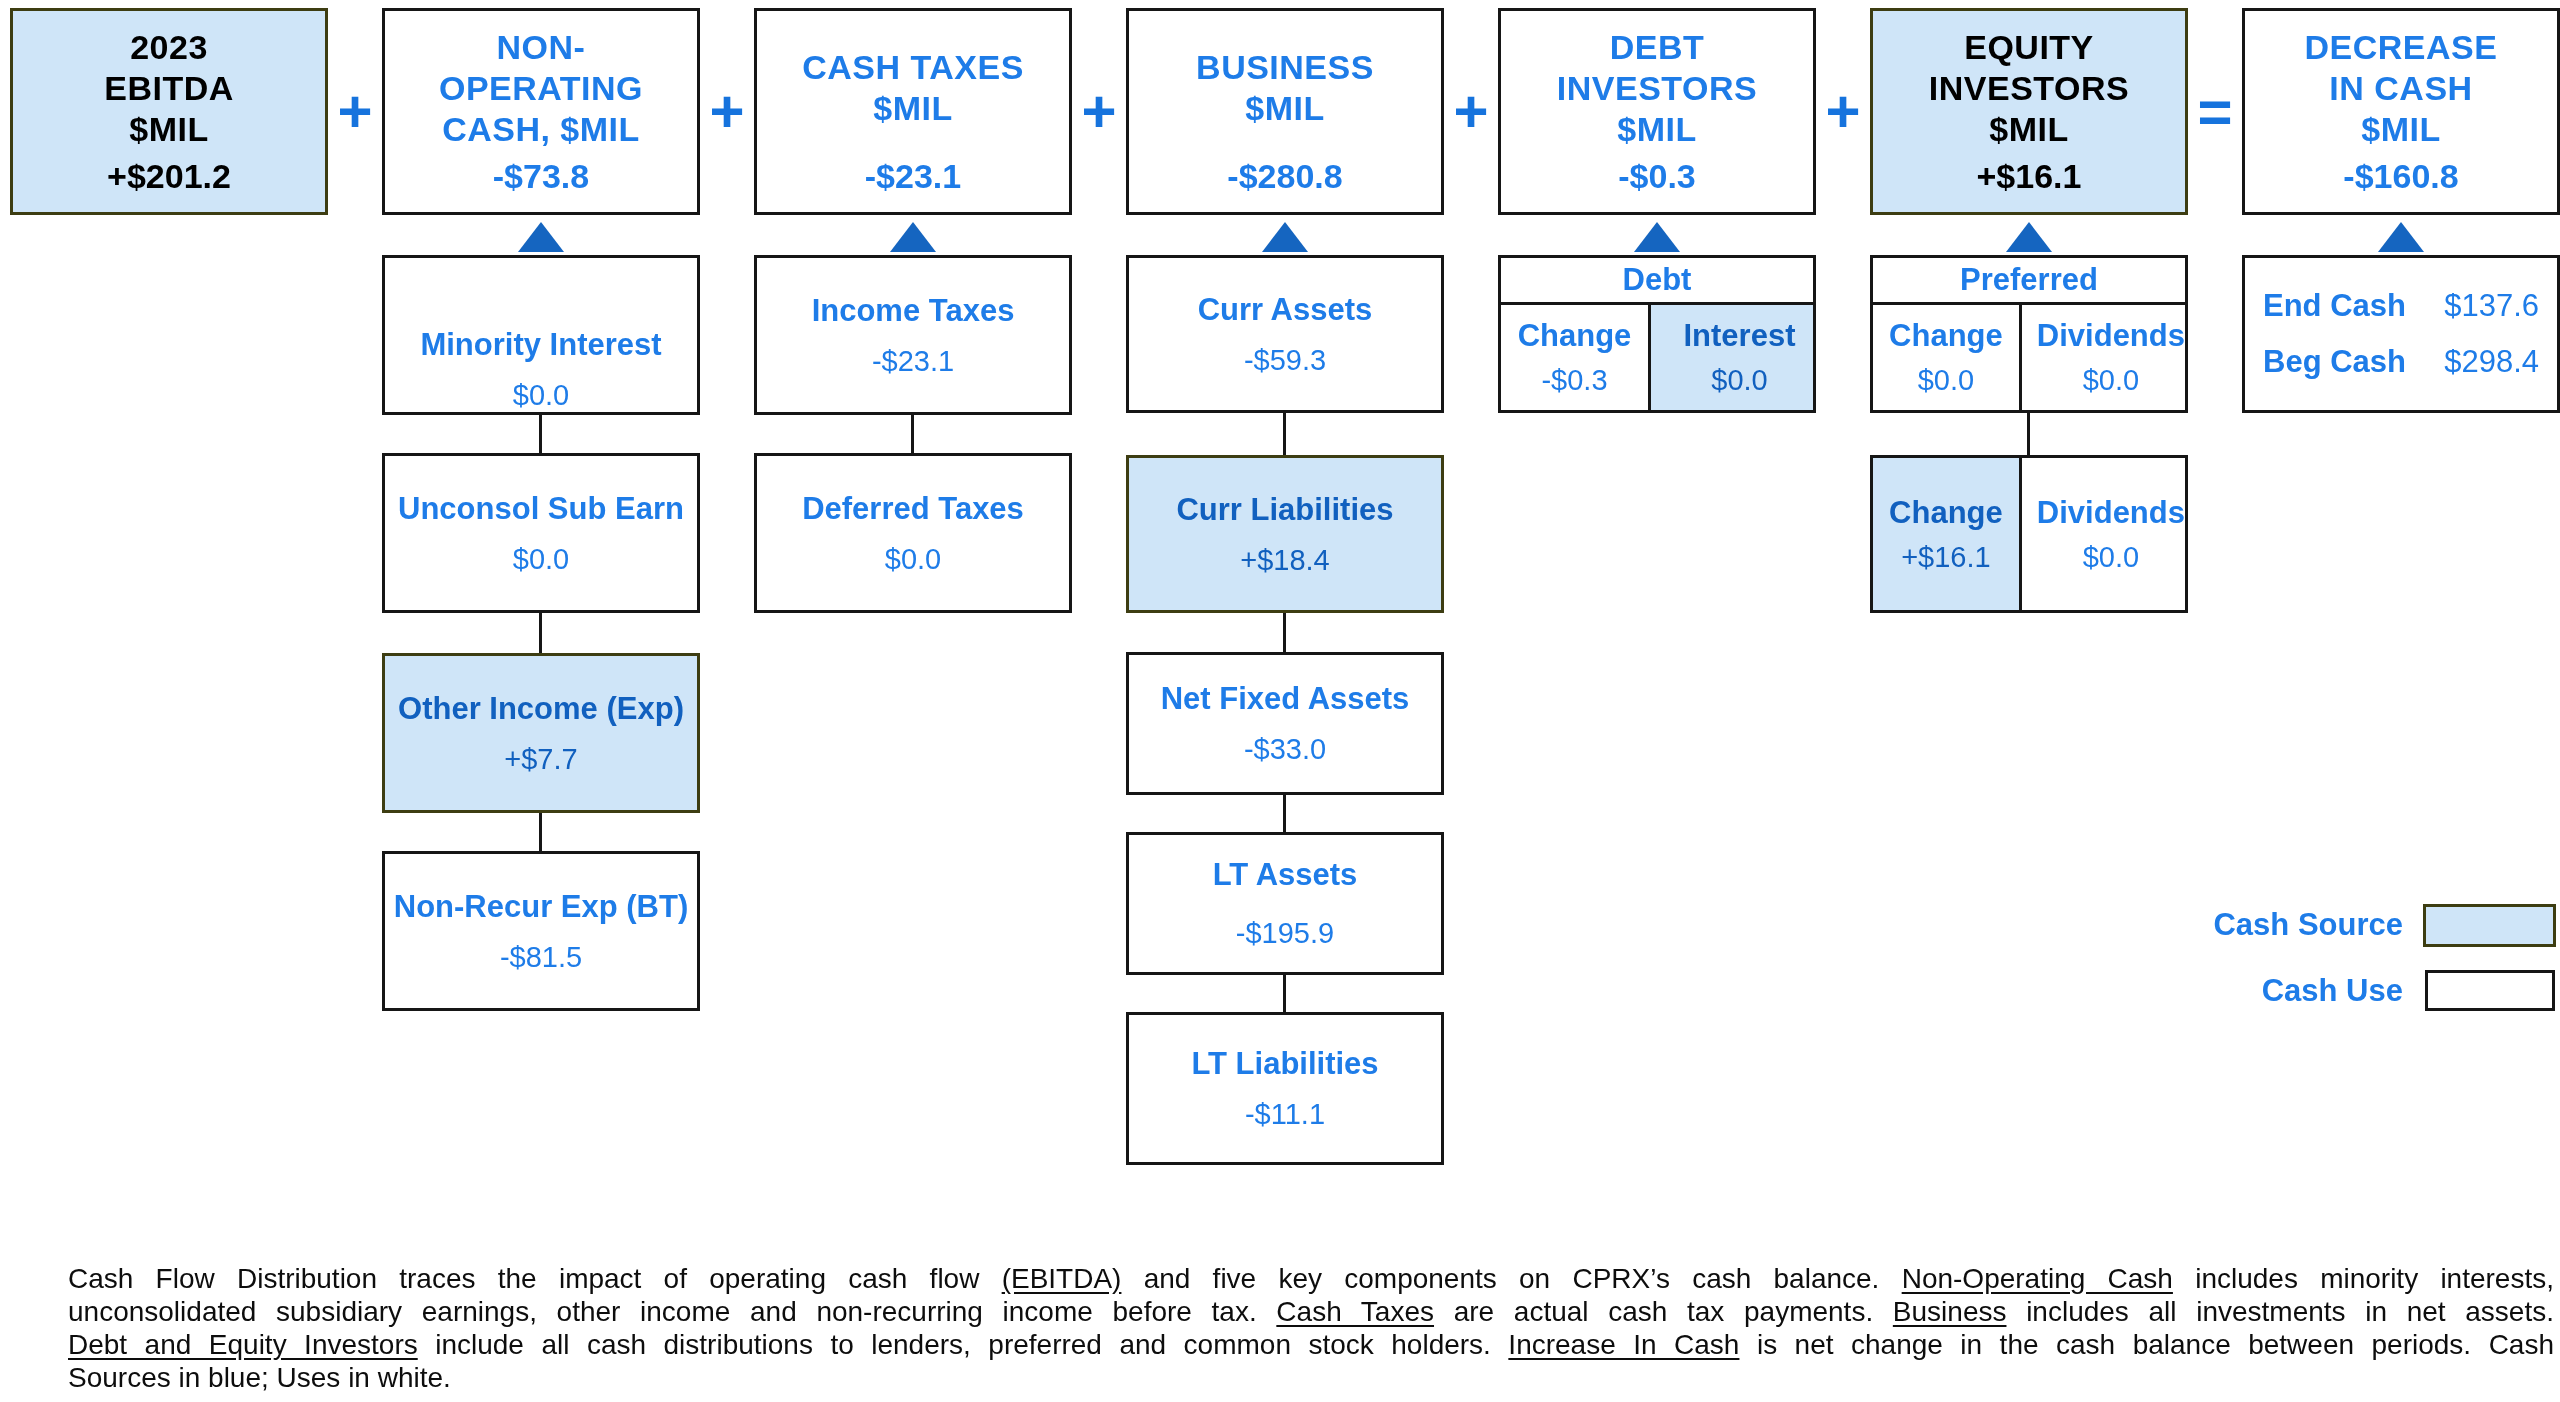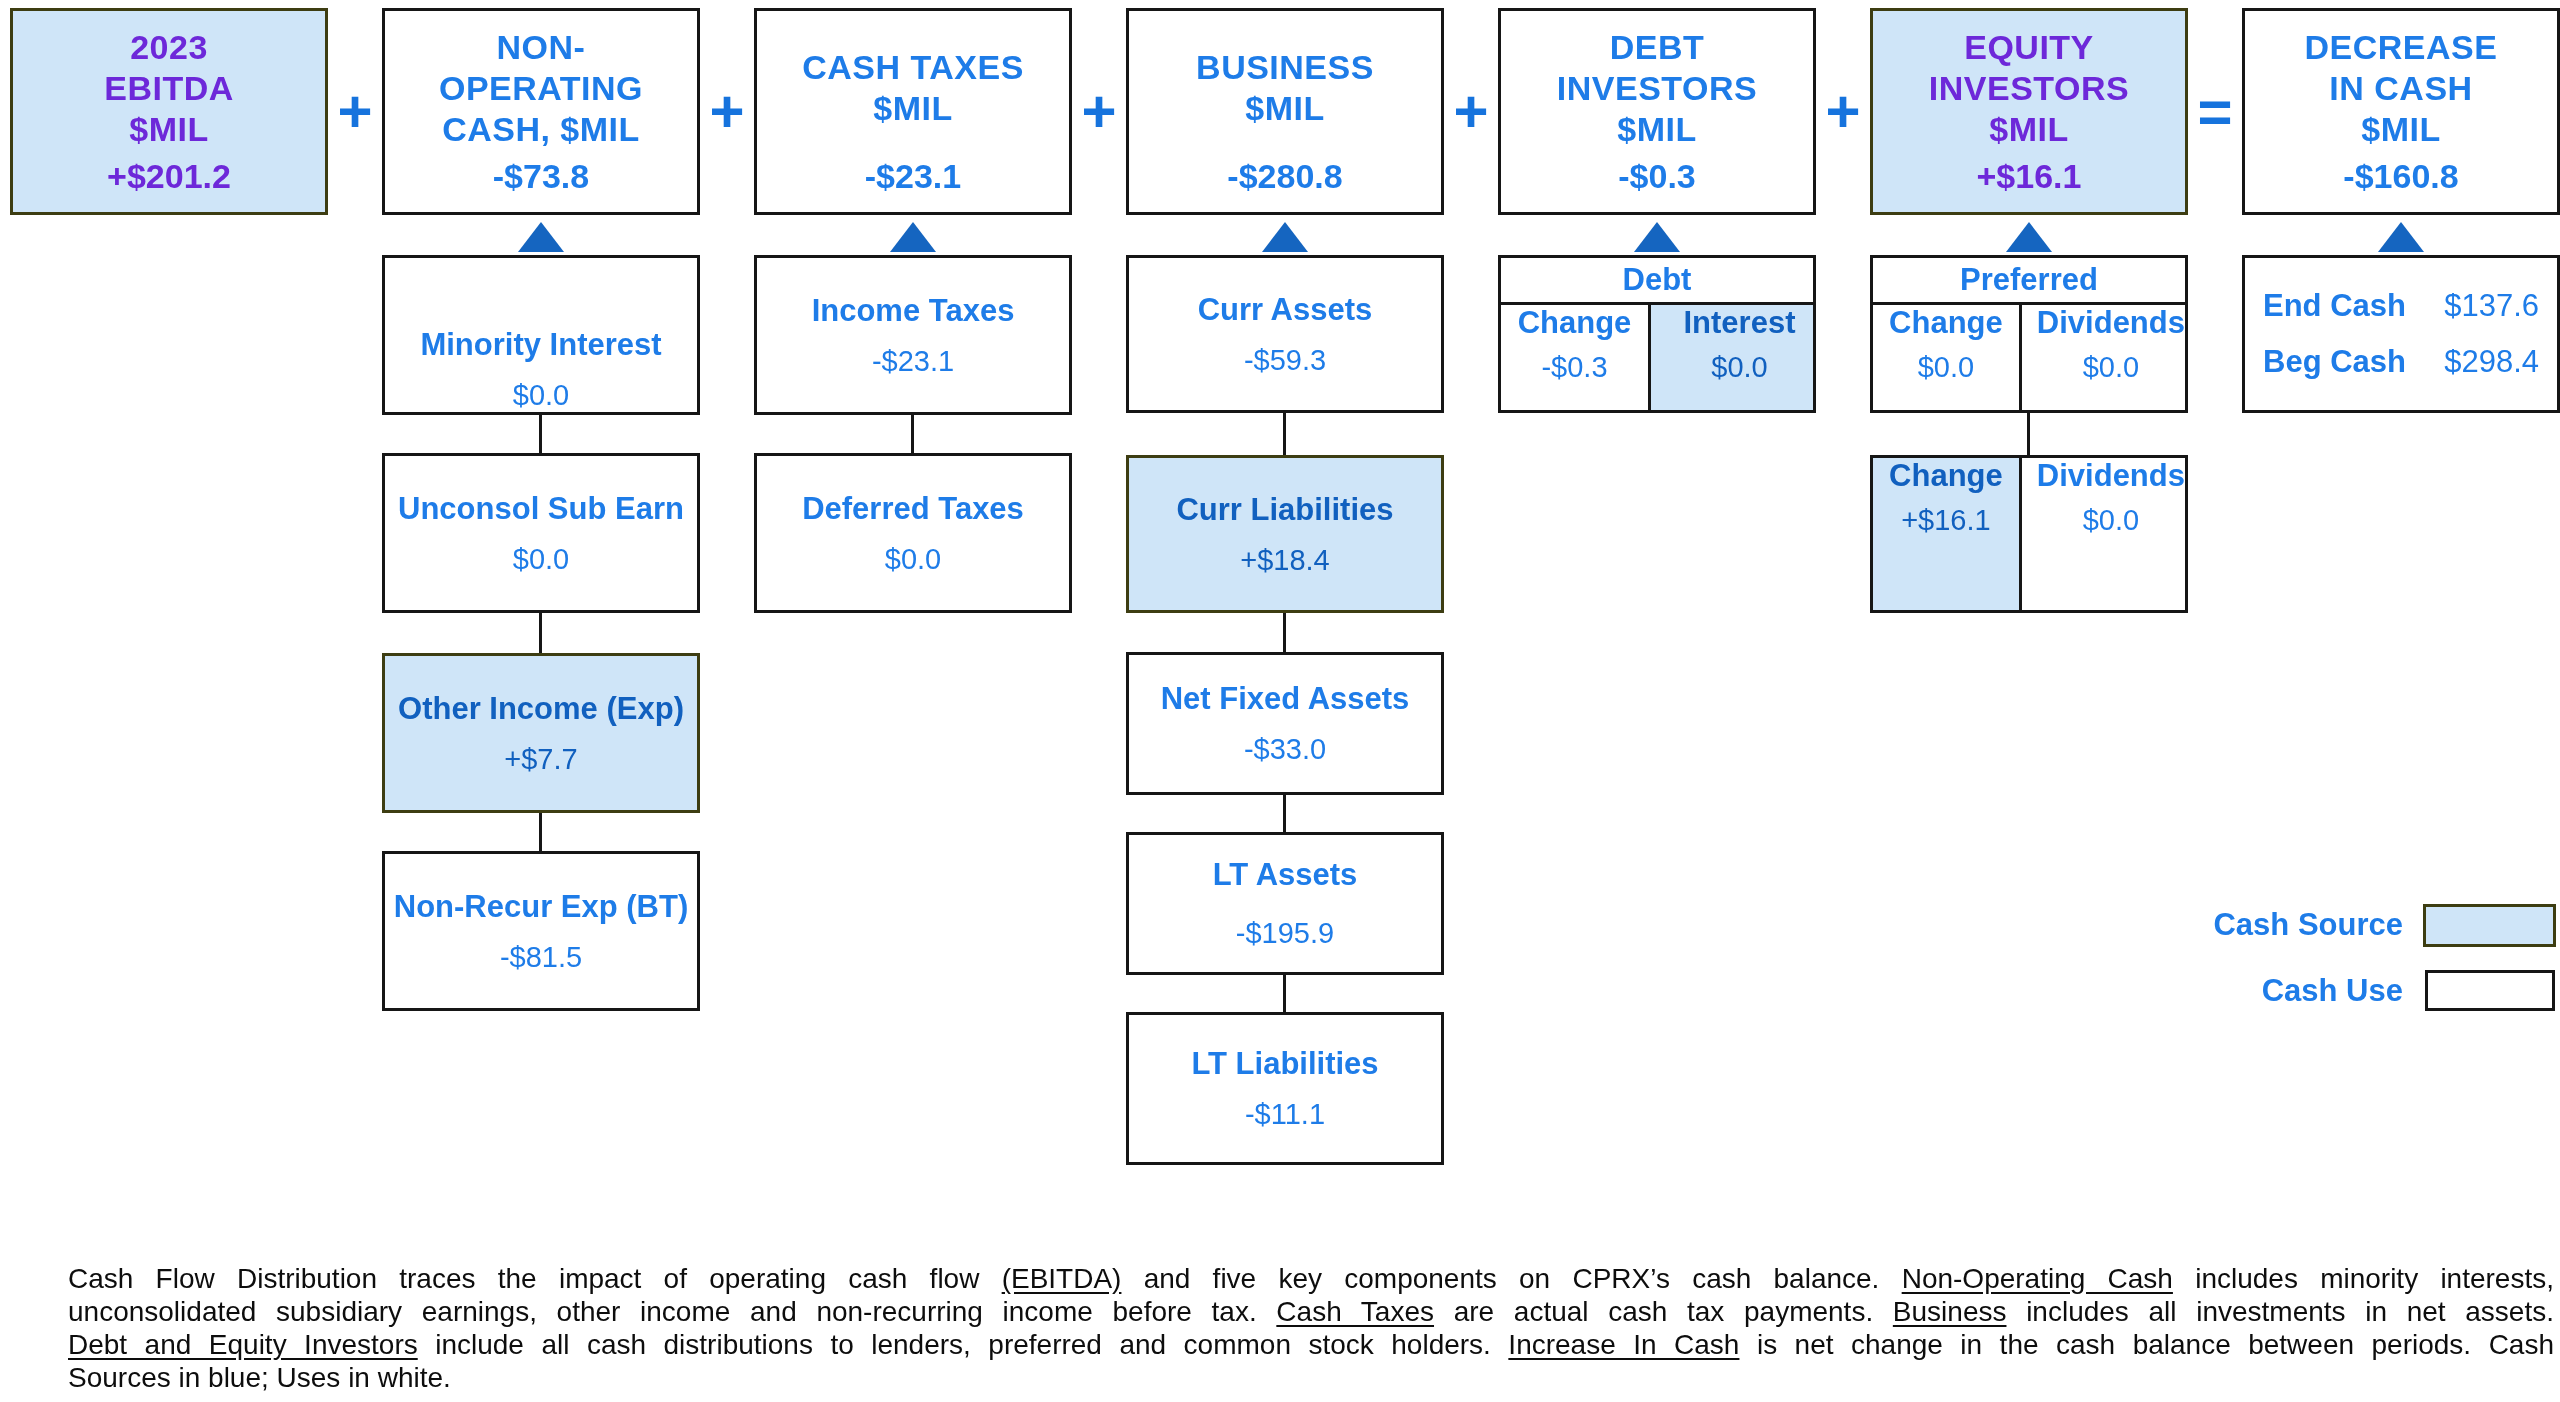--- a/index.html
+++ b/index.html
@@ -19,21 +19,21 @@
     padding:8px 4px 16px;
   }
   .topbox .titlewrap {
     height:138px; display:flex; align-items:center; justify-content:center;
   }
   .topbox .title {
     font-weight:bold; font-size:34px; line-height:41px; text-align:center;
     color:#1e7ce8; letter-spacing:0.5px;
   }
   .topbox .value { font-weight:bold; font-size:34px; color:#1e7ce8; }
-  .topbox.blue .title, .topbox.blue .value { color:#6d28d9; }
+  .topbox.blue .title, .topbox.blue .value { color:#000000; }
 
   .op {
     width:54px; top:8px; height:207px;
     display:flex; align-items:center; justify-content:center;
     color:#1673dd; font-weight:bold; font-size:60px;
   }
 
   .tri {
     width:0; height:0; top:222px;
     border-left:23px solid transparent; border-right:23px solid transparent;
@@ -52,21 +52,21 @@
 
   
   .mtable { width:318px; height:158px; display:flex; flex-direction:column; padding:0; }
   .mtable .thead {
     height:44px; border-bottom:3px solid #161616;
     display:flex; align-items:center; justify-content:center;
     font-weight:bold; font-size:31px; color:#1e7ce8;
   }
   .mtable .tbody { flex:1; display:flex; }
   .mtable .cell {
-    flex:1; display:flex; flex-direction:column; align-items:center; gap:10px;
+    flex:1; display:flex; flex-direction:column; align-items:center; justify-content:center; gap:10px;
   }
   .mtable .cell + .cell { border-left:3px solid #161616;padding-left:15px; }
   .mtable .cell.blue { background:#cfe5f8; }
   .mtable .cell .label { font-weight:bold; font-size:31px; color:#1e7ce8; }
   .mtable .cell .value { font-size:29px; color:#1e7ce8; }
   .mtable .cell.blue .label, .mtable .cell.blue .value { color:#1160bf; }
 
   
   .cashbox {
     width:318px; height:158px;

